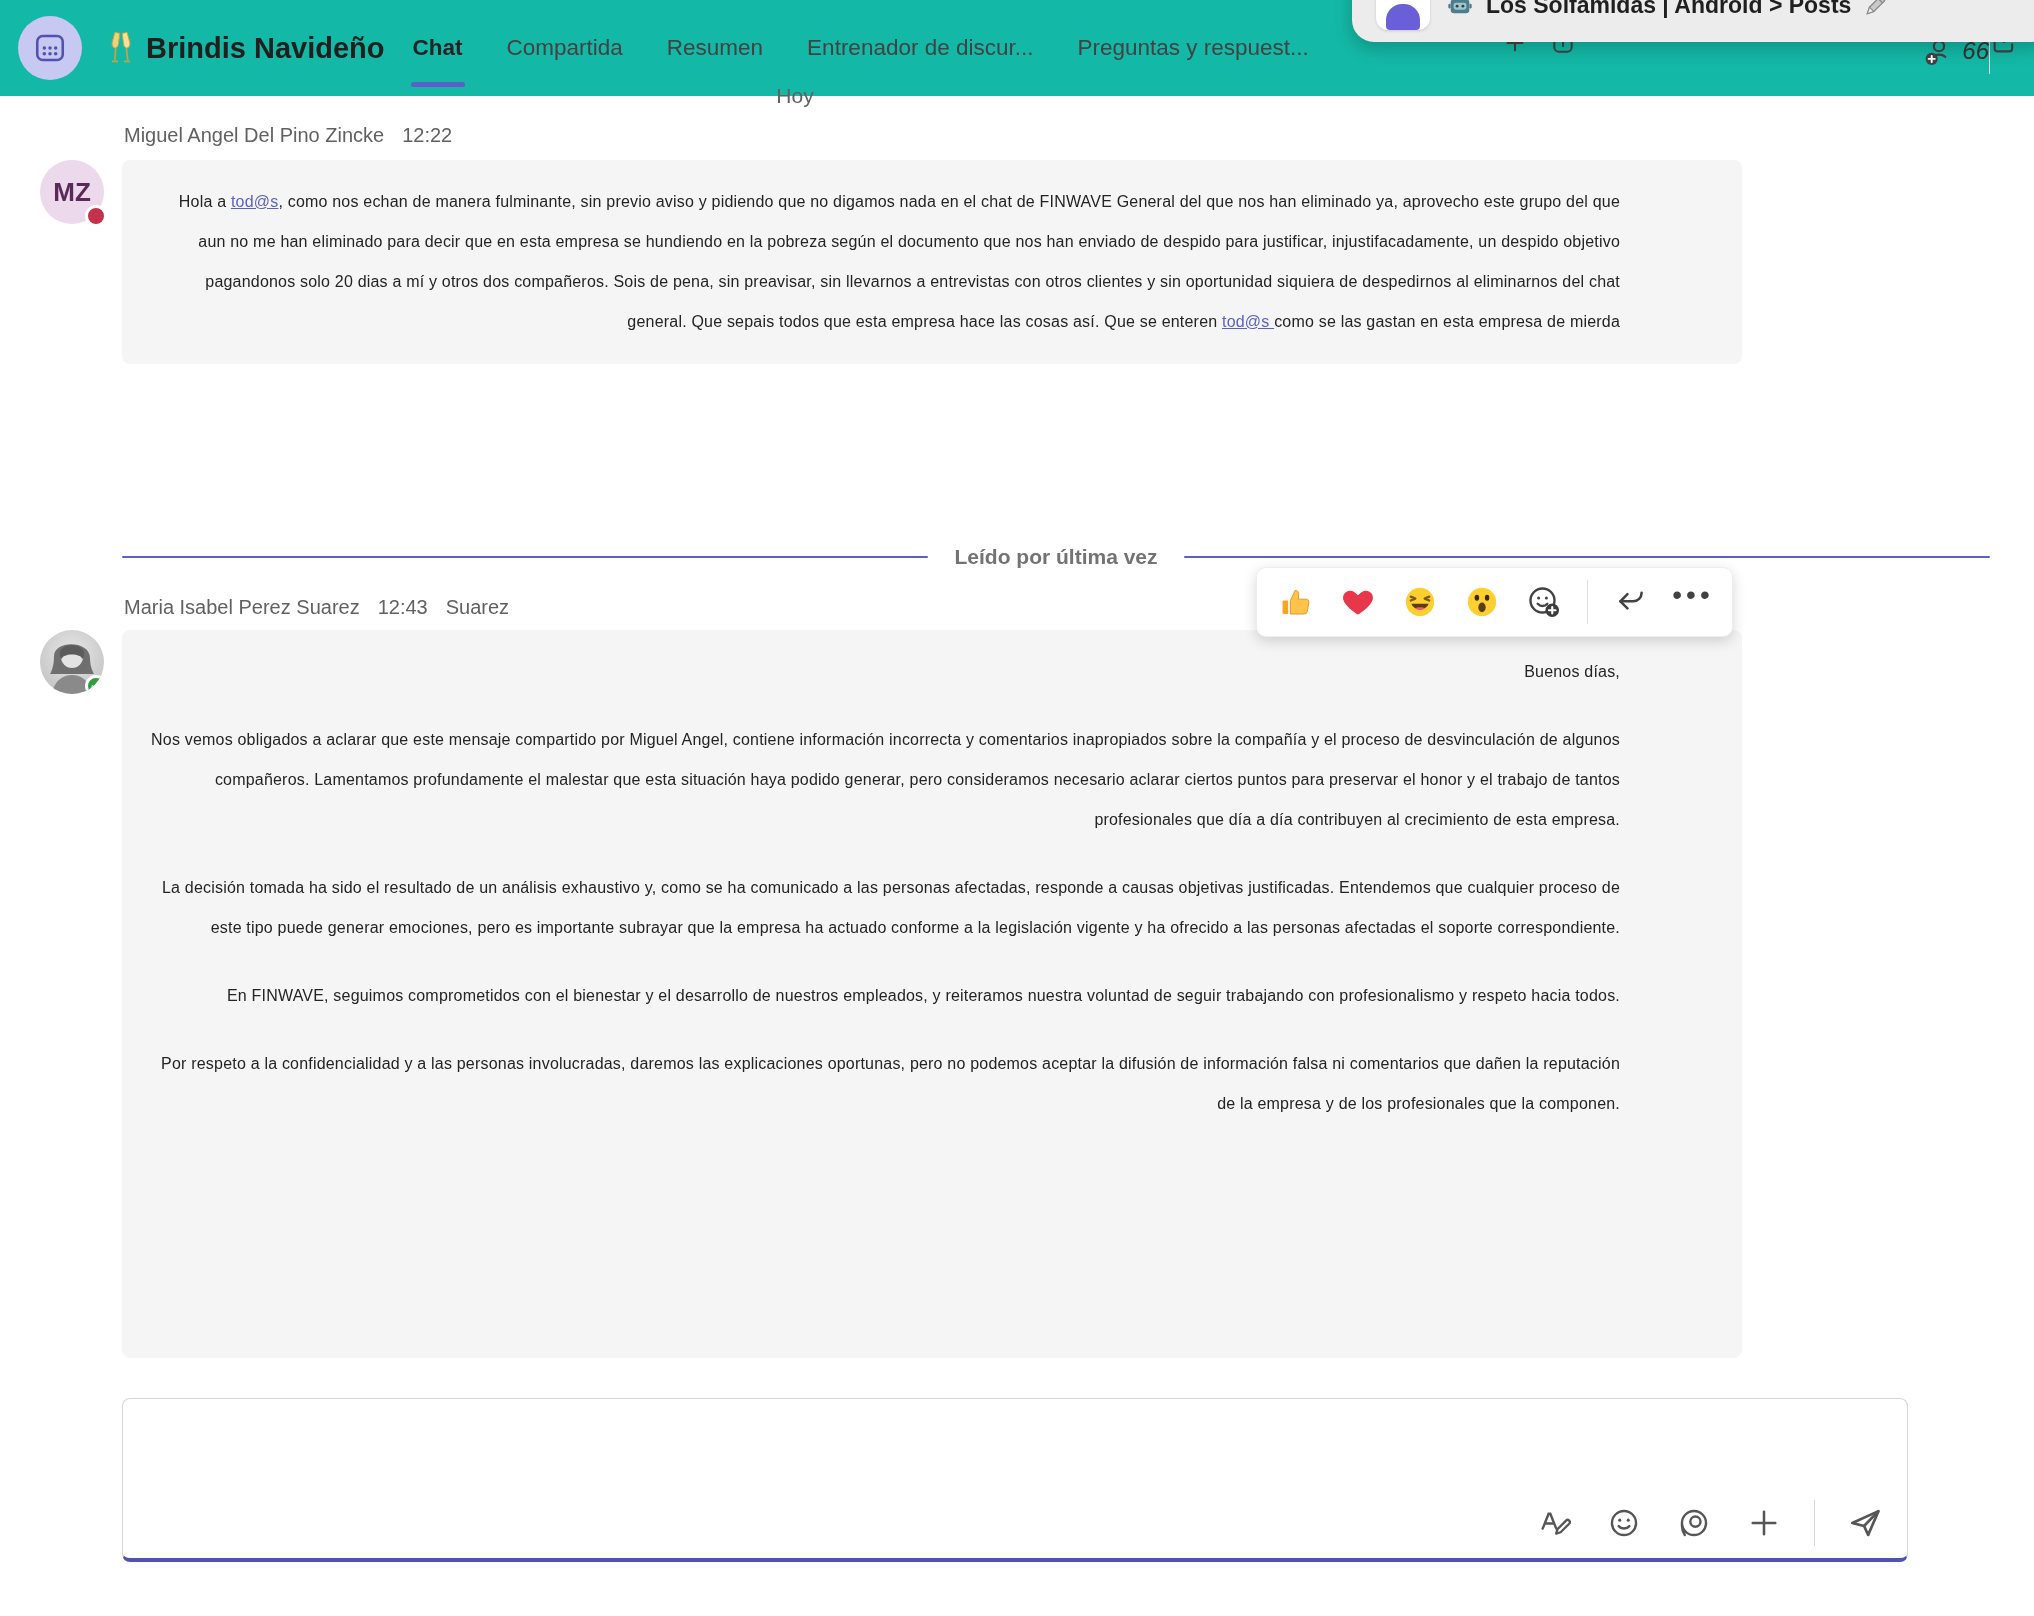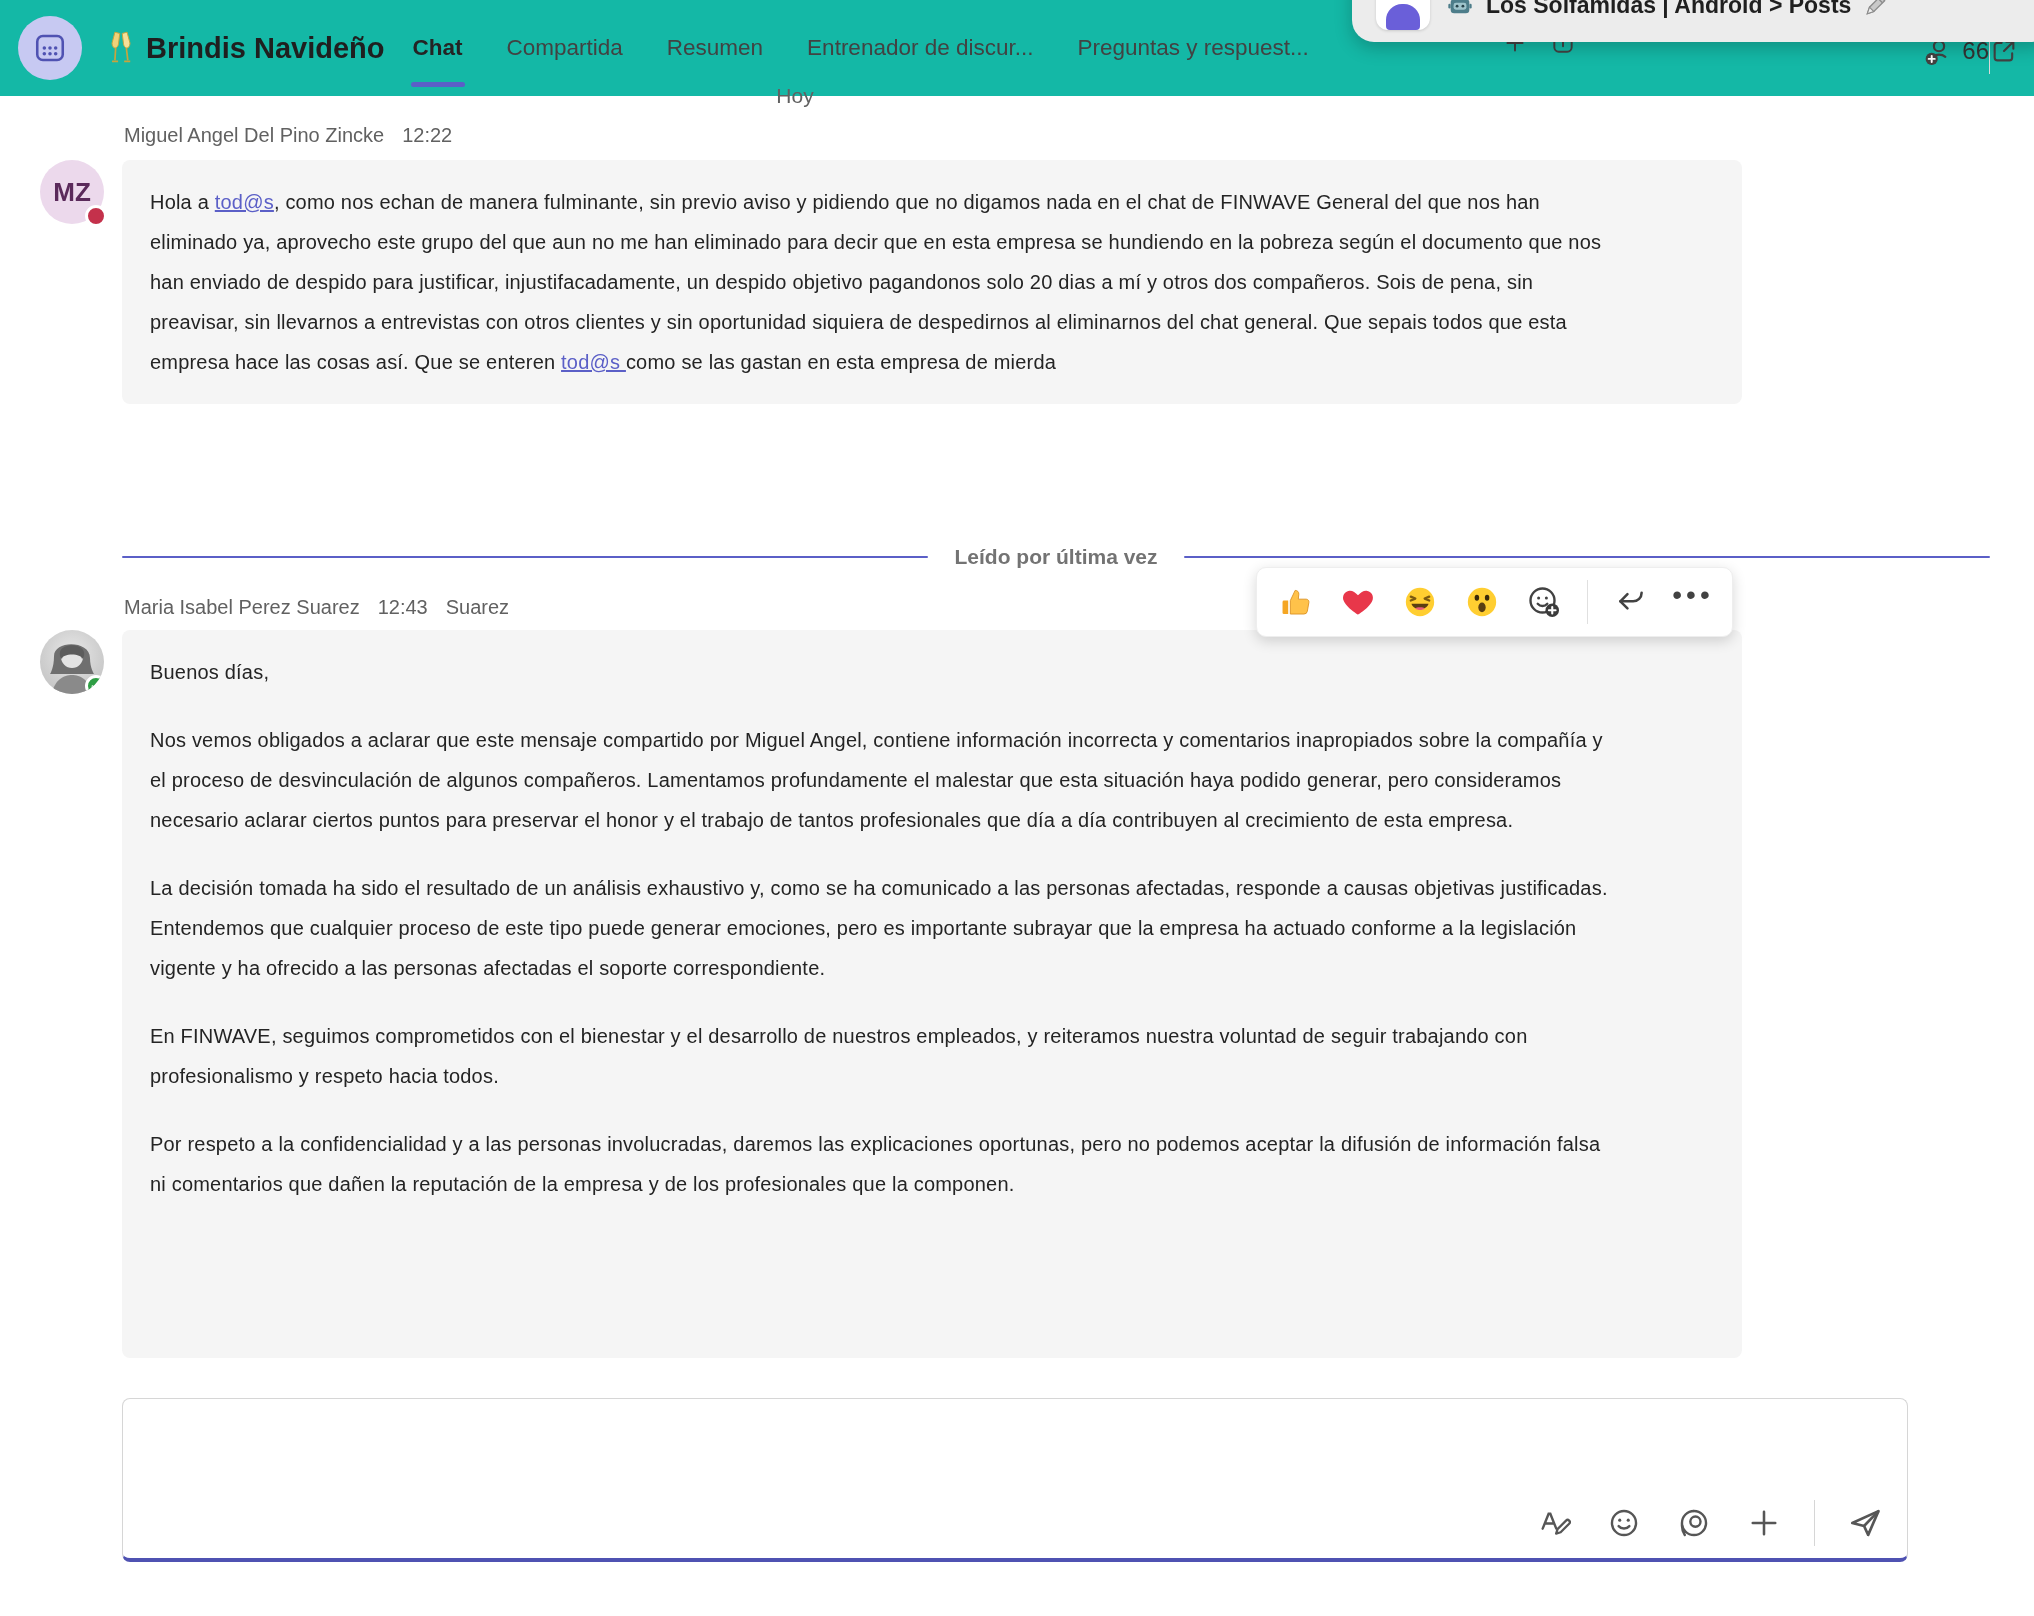--- a/index.html
+++ b/index.html
@@ -11,21 +11,21 @@
 
   
   .header { position:absolute; top:0; left:0; right:0; height:96px; display:flex; align-items:center; padding-left:18px; background:#14b8a6; }
   .chat-avatar-circle { width:64px; height:64px; border-radius:50%; background:#c7c9f2; display:flex; align-items:center; justify-content:center; flex:none; }
   .chat-title { display:flex; align-items:center; gap:10px; margin-left:24px; font-size:29px; font-weight:bold; color:#1f1f1f; white-space:nowrap; }
   .tabs { display:flex; align-items:center; gap:44px; margin-left:28px; }
   .tab { position:relative; font-size:22.5px; color:#424242; white-space:nowrap; cursor:pointer; }
   .tab.active { font-weight:bold; color:#242424; }
   .tab.active::after { content:""; position:absolute; left:-2px; right:-2px; bottom:-26px; height:5px; border-radius:3px; background:#5b5fc7; }
   .hdr-mini-icons { position:absolute; top:30px; left:1502px; display:flex; gap:22px; color:#424242; z-index:2; }
-  .hdr-right { position:absolute; top:28px; right:16px; display:flex; align-items:center; z-index:2; color:#424242; }
+  .hdr-right { position:absolute; top:28px; right:16px; display:flex; z-index:2; color:#424242;font-style:italic; }
   .member-count { display:flex; align-items:center; gap:6px; font-size:24px; color:#333; }
   .v-divider { width:1px; height:46px; background:#d9d9d9; }
 
   
   .overlay {
     position:absolute; top:-38px; left:1352px; width:700px; height:80px; z-index:50;
     background:#ececec; border-radius:22px; box-shadow:0 6px 18px rgba(0,0,0,.22);
     display:flex; align-items:center; gap:16px; padding:36px 26px 0 24px;
   }
   .overlay-logo { width:54px; height:54px; margin-top:-34px; background:#fff; border-radius:12px; box-shadow:0 1px 3px rgba(0,0,0,.15); display:flex; align-items:flex-end; justify-content:center; overflow:hidden; }
@@ -34,21 +34,21 @@
 
   
   .date-divider { position:absolute; top:84px; left:795px; transform:translateX(-50%); font-size:21px; color:#616161; }
   .msg-header { position:absolute; font-size:20px; color:#616161; display:flex; gap:18px; align-items:baseline; }
   .msg-header .edited { color:#616161; }
   .avatar { position:absolute; width:64px; height:64px; border-radius:50%; }
   .avatar-mz { background:#ecd9ec; color:#5b2a5b; display:flex; align-items:center; justify-content:center; font-size:26px; font-weight:bold; }
   .status-dot { position:absolute; right:-3px; bottom:-3px; width:22px; height:22px; border-radius:50%; border:3px solid #fff; }
   .dot-busy { background:#c4314b; }
   .badge-available { position:absolute; right:-3px; bottom:-3px; width:22px; height:22px; border-radius:50%; background:#2e9e44; border:3px solid #fff; display:flex; align-items:center; justify-content:center; }
-  .bubble { position:absolute; left:122px; width:1620px; background:#f5f5f5; border-radius:8px; padding:22px 28px; font-size:20px; line-height:40px; letter-spacing:.2px; color:#242424; }
+  .bubble { position:absolute; left:122px; width:1620px; background:#f5f5f5; border-radius:8px; padding:22px 28px; font-size:16px; line-height:40px; letter-spacing:.2px; color:#242424;text-align:right; }
   .bubble .txt { max-width:1470px; }
   .bubble a, .msg-link { color:#5b5fc7; text-decoration:underline; cursor:pointer; }
   .bubble p { margin:0 0 28px 0; }
   .bubble p:last-child { margin-bottom:0; }
 
   .unread-divider { position:absolute; top:545px; left:122px; right:44px; display:flex; align-items:center; gap:26px; }
   .unread-divider .line { flex:1; height:2px; background:#5b5fc7; border-radius:1px; }
   .unread-divider .label { font-size:21px; font-weight:bold; color:#737373; white-space:nowrap; }
 
   

